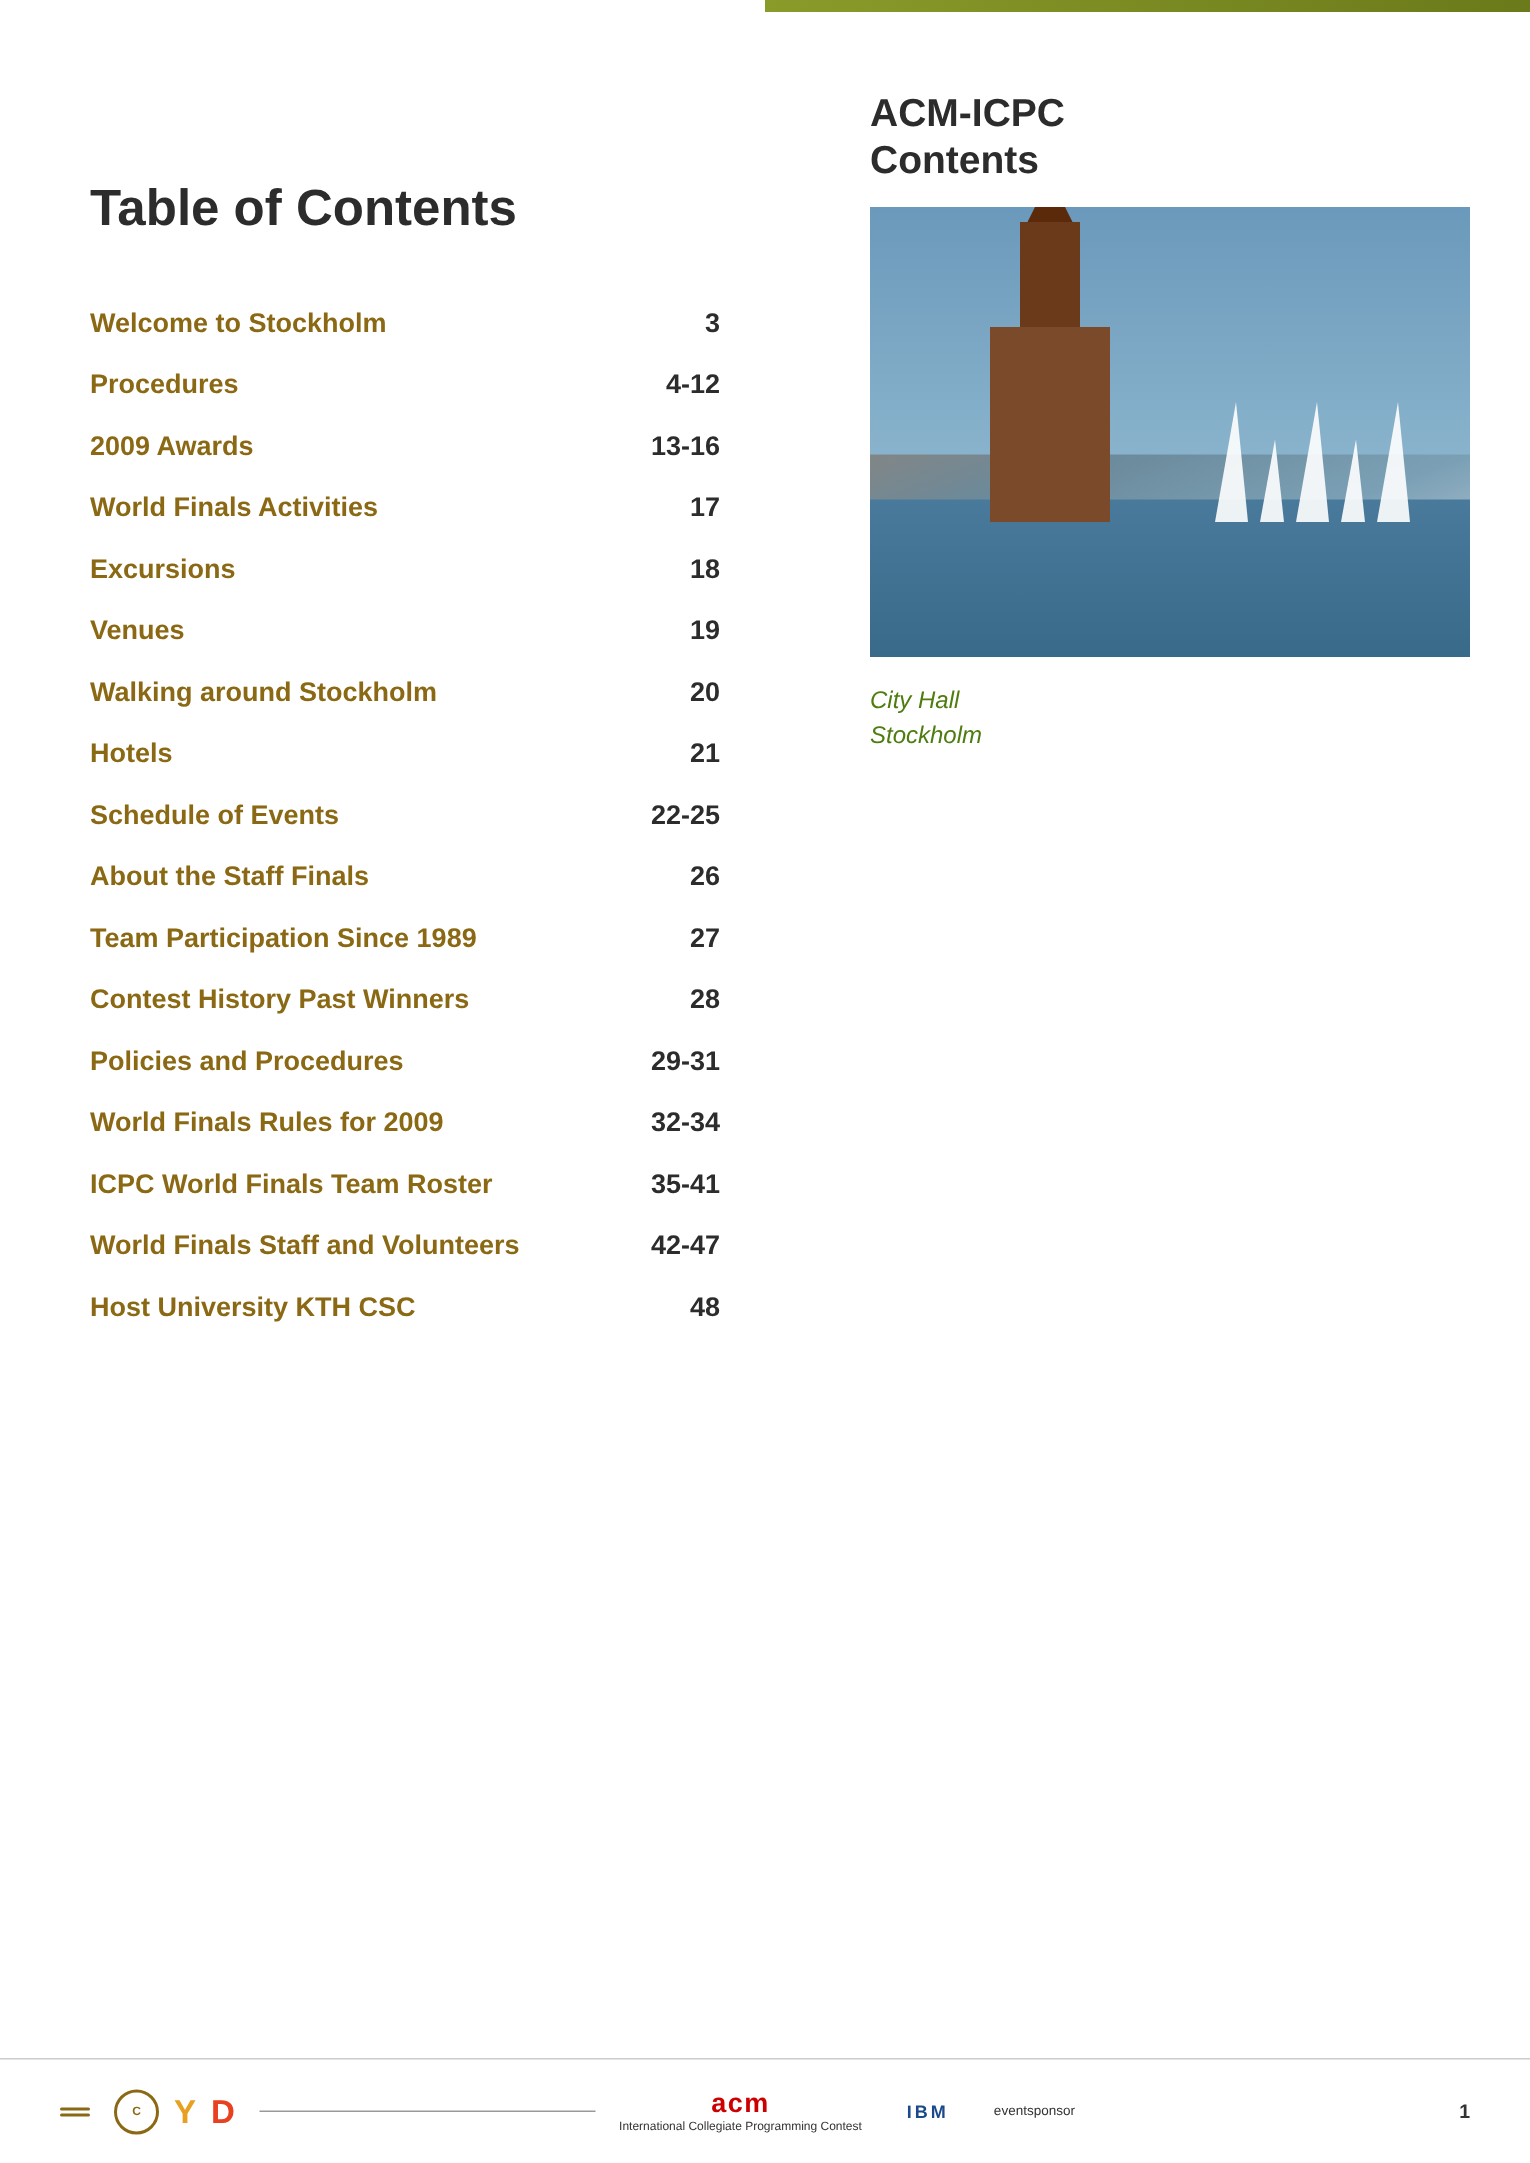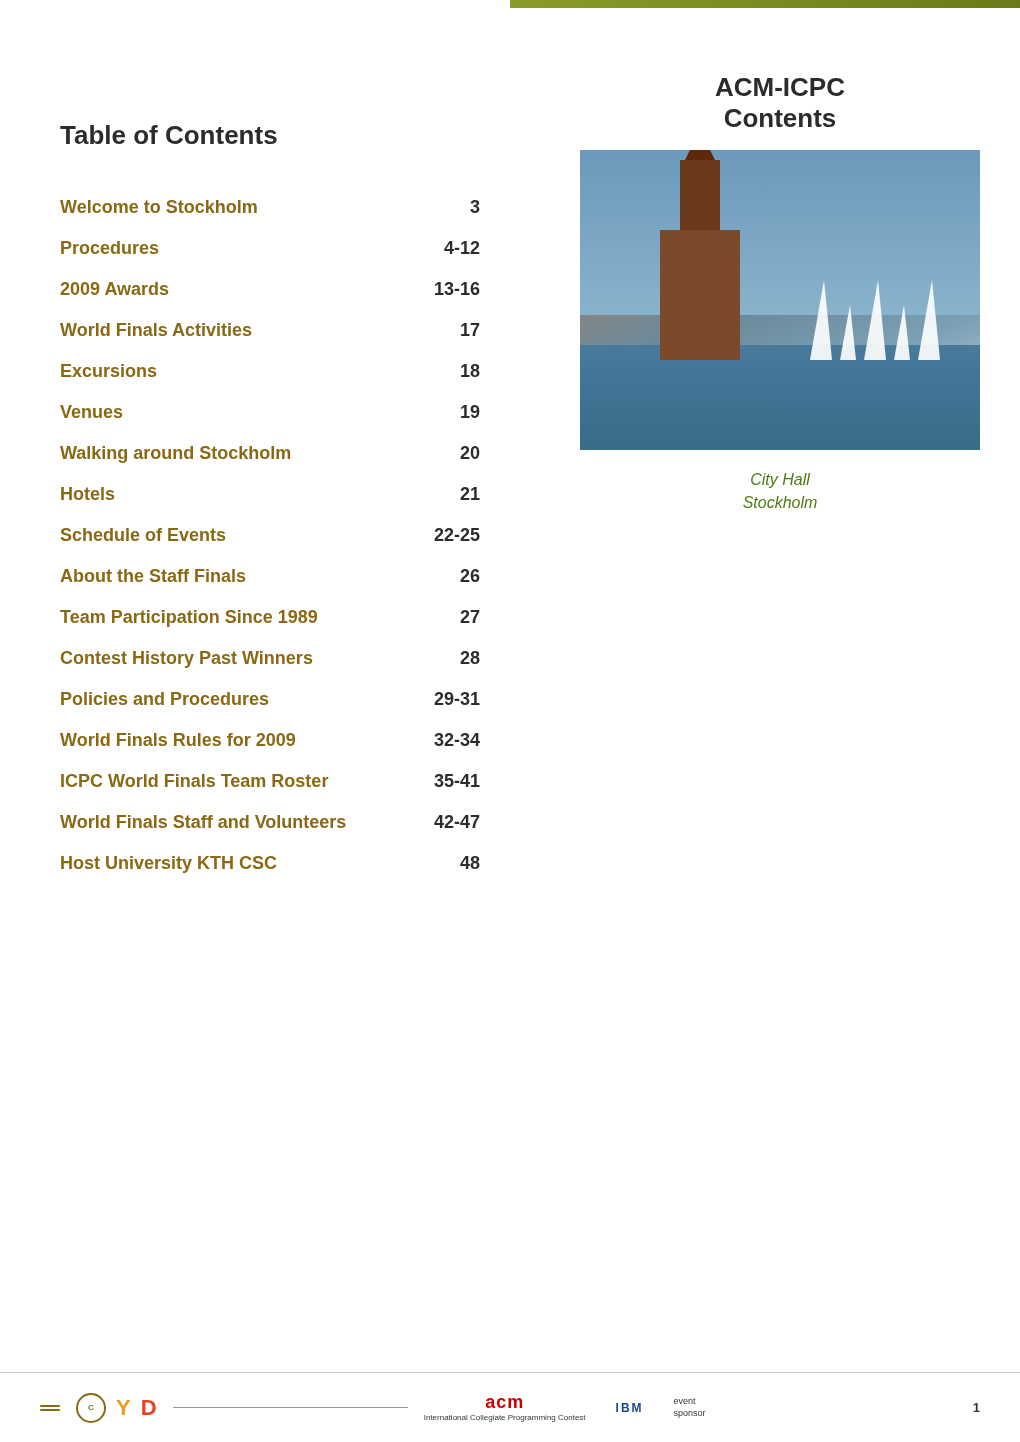--- a/index.html
+++ b/index.html
@@ -24,21 +24,21 @@
 
     
     .left-col {
       position: absolute;
       left: 60px;
       top: 120px;
       width: 420px;
     }
 
     .toc-title {
-      font-size: 26px;
+      font-size: 34px;
       font-weight: bold;
       color: #2c2c2c;
       margin-bottom: 36px;
     }
 
     .toc-list {
       list-style: none;
     }
 
     .toc-item {
@@ -61,24 +61,23 @@
       font-weight: bold;
       color: #2c2c2c;
       min-width: 60px;
       text-align: right;
     }
 
     
     .right-col {
       position: absolute;
       right: 0;
-      top: 12px;
+      top: 0;
       width: 480px;
       padding: 30px 40px 0 40px;
-      text-align: center;
     }
 
     .acm-header-title {
       font-size: 26px;
       font-weight: bold;
       color: #2c2c2c;
       margin-top: 30px;
       margin-bottom: 8px;
       line-height: 1.2;
     }
@@ -360,21 +359,21 @@
 
   <div style="display:flex;align-items:center;gap:30px;">
     <div style="display:flex;flex-direction:column;align-items:center;">
       <div style="font-size:18px;font-weight:bold;color:#cc0000;letter-spacing:1px;">acm</div>
       <div style="font-size:8px;color:#333;text-align:center;line-height:1.2;">International Collegiate
 Programming Contest</div>
     </div>
 
     <span class="logo-ibm">IBM</span>
 
-    <div style="display:flex;flex-direction:column;font-size:9px;color:#333;line-height:1.3;">
+    <div style="display:flex;font-size:9px;color:#333;line-height:1.3;text-align:right;">
       <span>event</span>
       <span>sponsor</span>
     </div>
   </div>
 
   <div style="flex:1;"></div>
 
   <span class="footer-page-num">1</span>
 </div>
 

